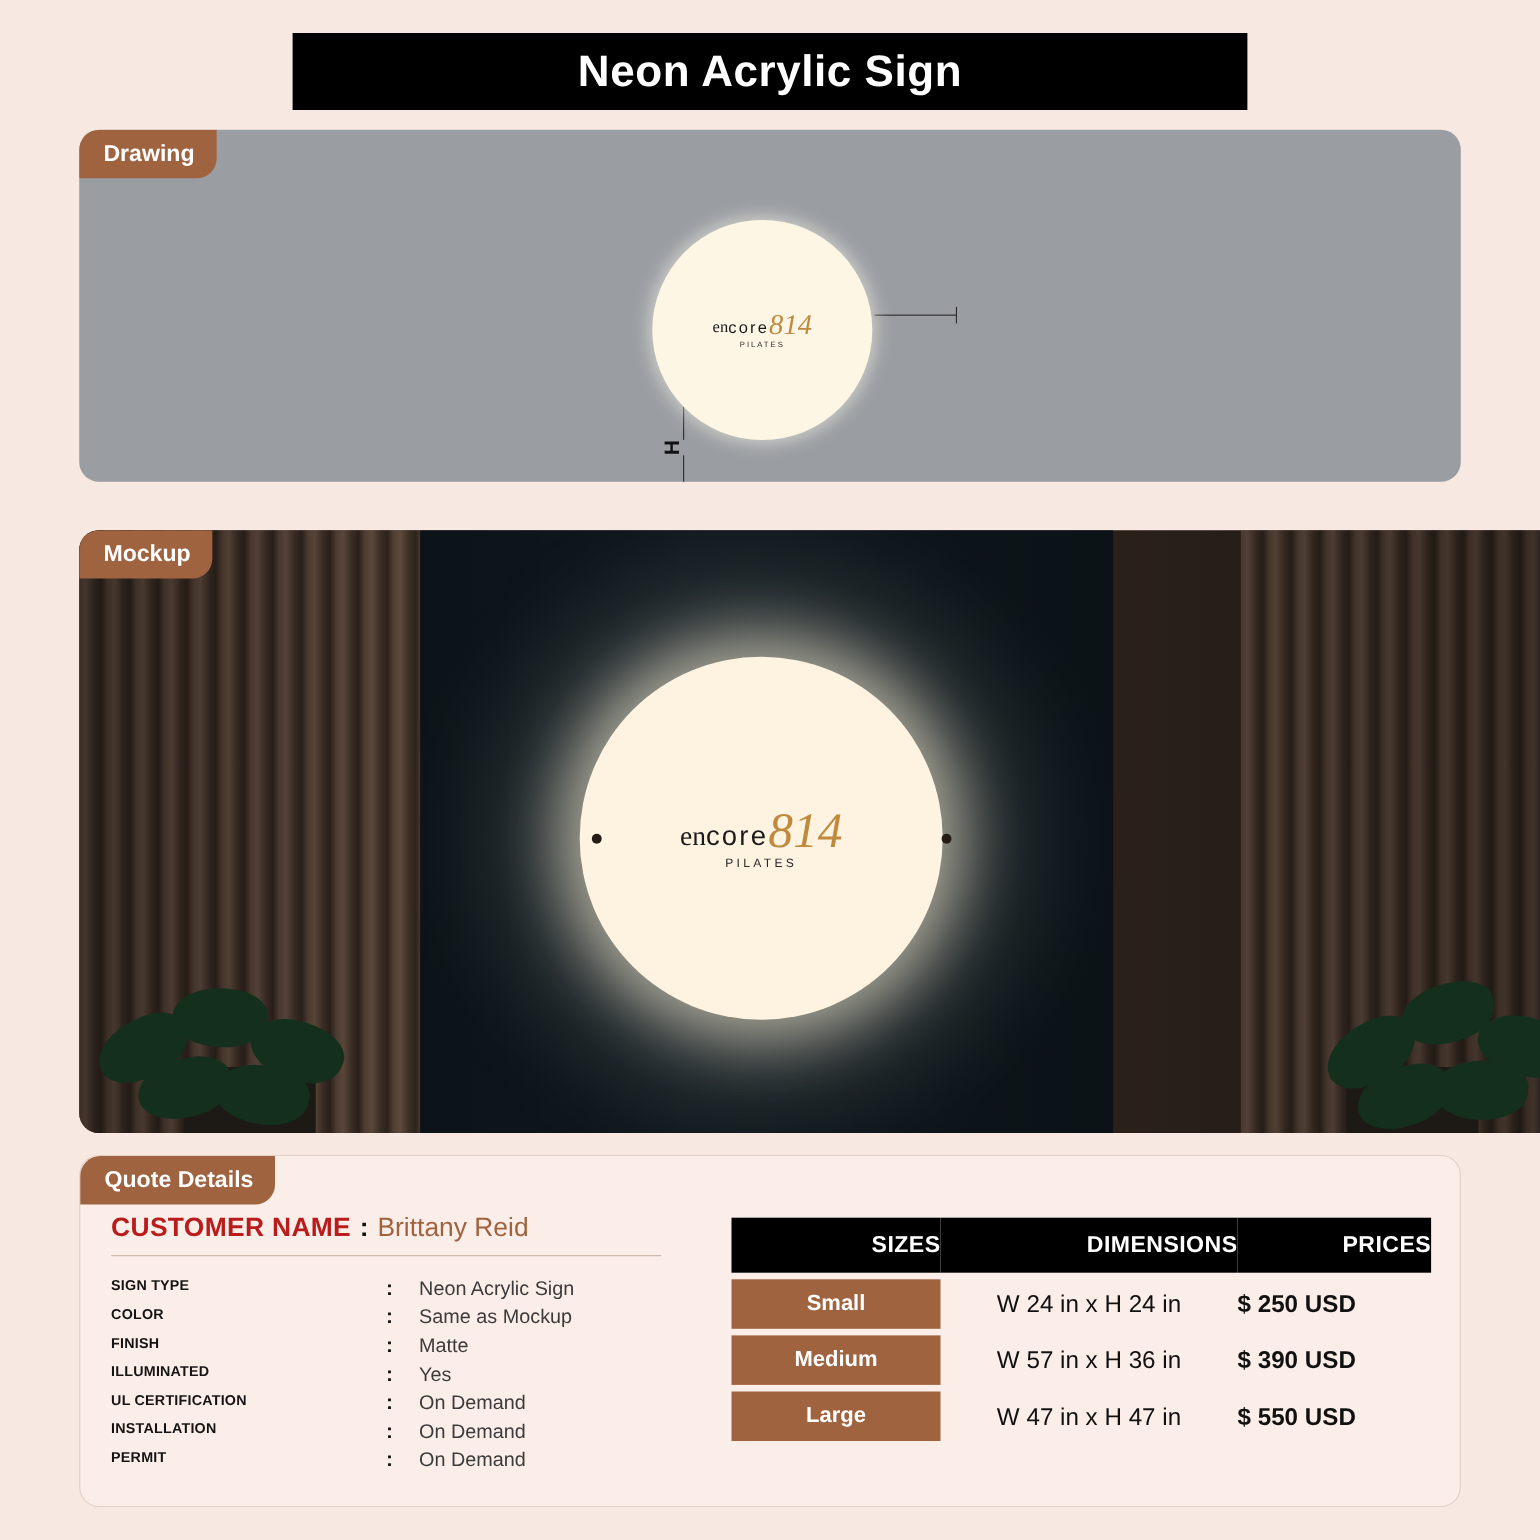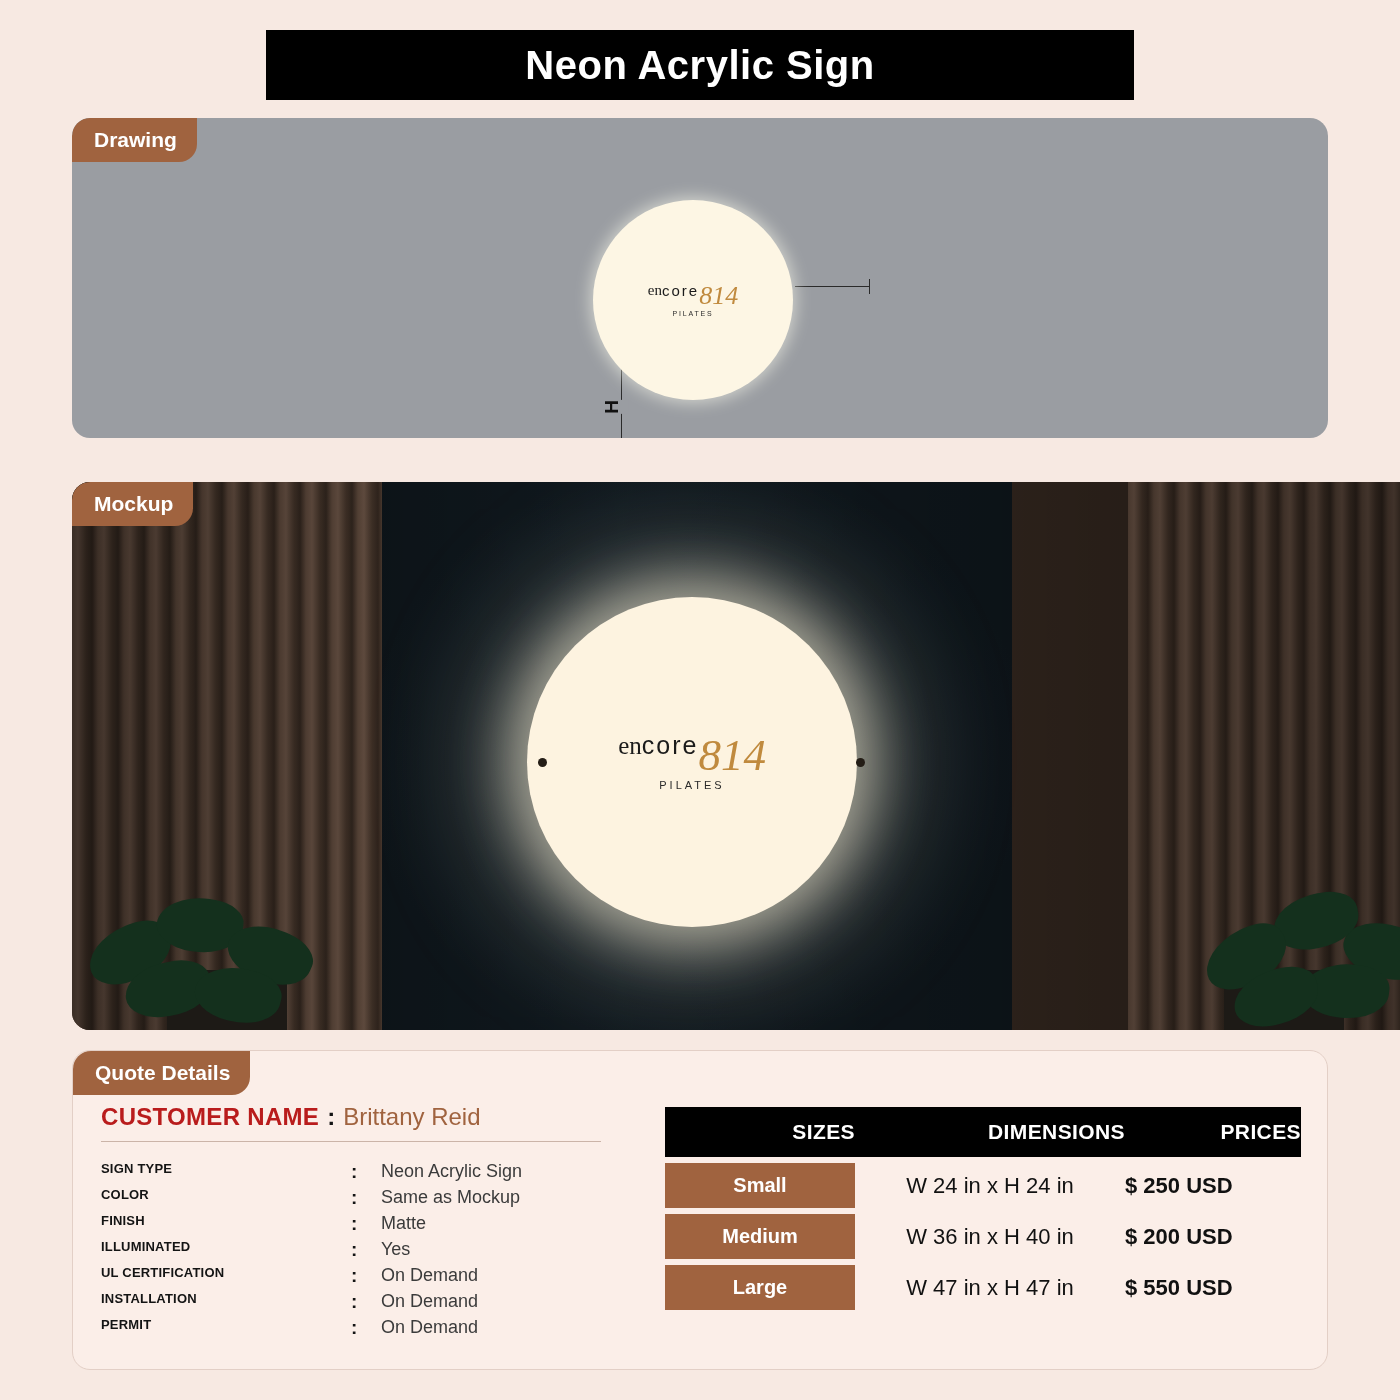--- a/index.html
+++ b/index.html
@@ -88,21 +88,21 @@
     left: 521px; top: 82px;
     width: 200px; height: 200px;
     border-radius: 50%;
     background: #fdf6e4;
     box-shadow: 0 0 16px 3px rgba(255,255,240,0.55);
     display: flex; align-items: center; justify-content: center;
   }
   .logo {
     display: flex; flex-direction: column; align-items: center; line-height: 1;
   }
-  .logo-row { display: flex; }
+  .logo-row { display: flex; align-items: flex-end; }
   .logo-en {
     font-family: "Liberation Serif", serif;
     color: #1b1b1b;
   }
   .logo-core {
     font-family: "Liberation Sans", sans-serif;
     letter-spacing: 2px;
     color: #1b1b1b;
   }
   .logo-num {
@@ -346,22 +346,22 @@
         <td>DIMENSIONS</td>
         <td>PRICES</td>
       </tr>
       <tr>
         <td class="size-name">Small</td>
         <td class="size-dim">W 24 in x H 24 in</td>
         <td class="size-price">$ 250 USD</td>
       </tr>
       <tr>
         <td class="size-name">Medium</td>
-        <td class="size-dim">W 36 in x H 40 in</td>
-        <td class="size-price">$ 200 USD</td>
+        <td class="size-dim">W 57 in x H 36 in</td>
+        <td class="size-price">$ 390 USD</td>
       </tr>
       <tr>
         <td class="size-name">Large</td>
         <td class="size-dim">W 47 in x H 47 in</td>
         <td class="size-price">$ 550 USD</td>
       </tr>
     </tbody>
   </table>
 </div>
 

